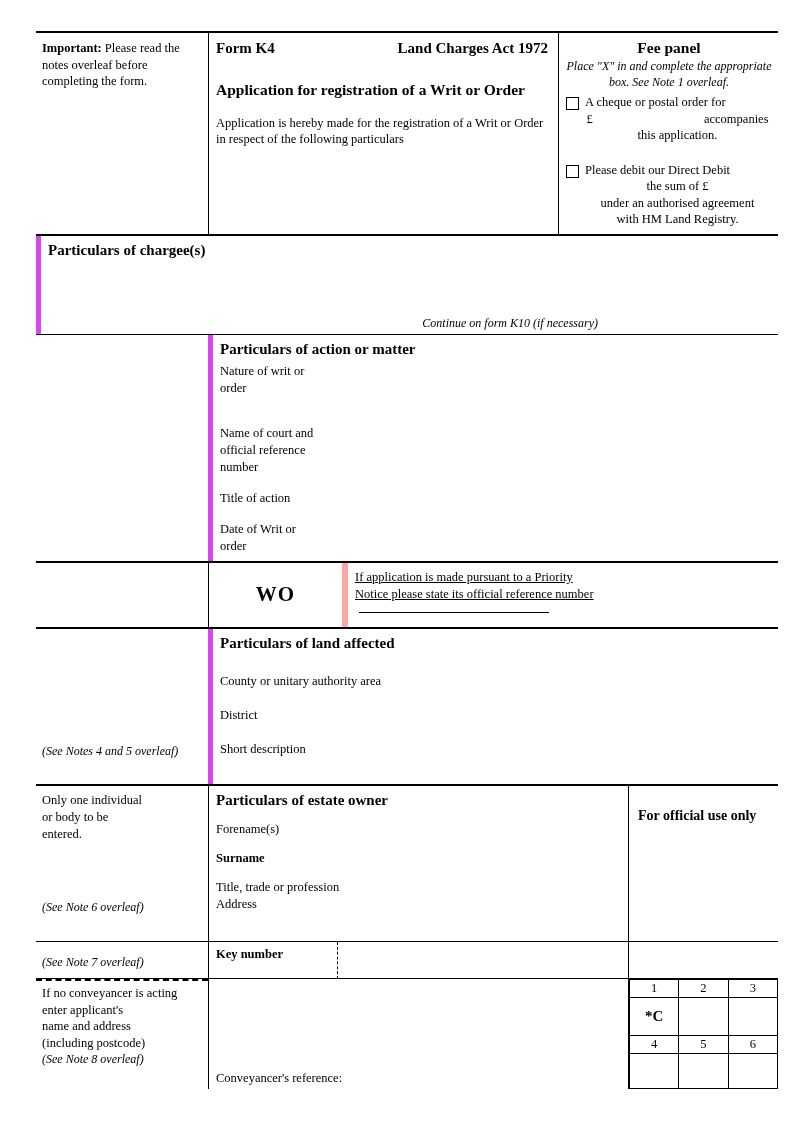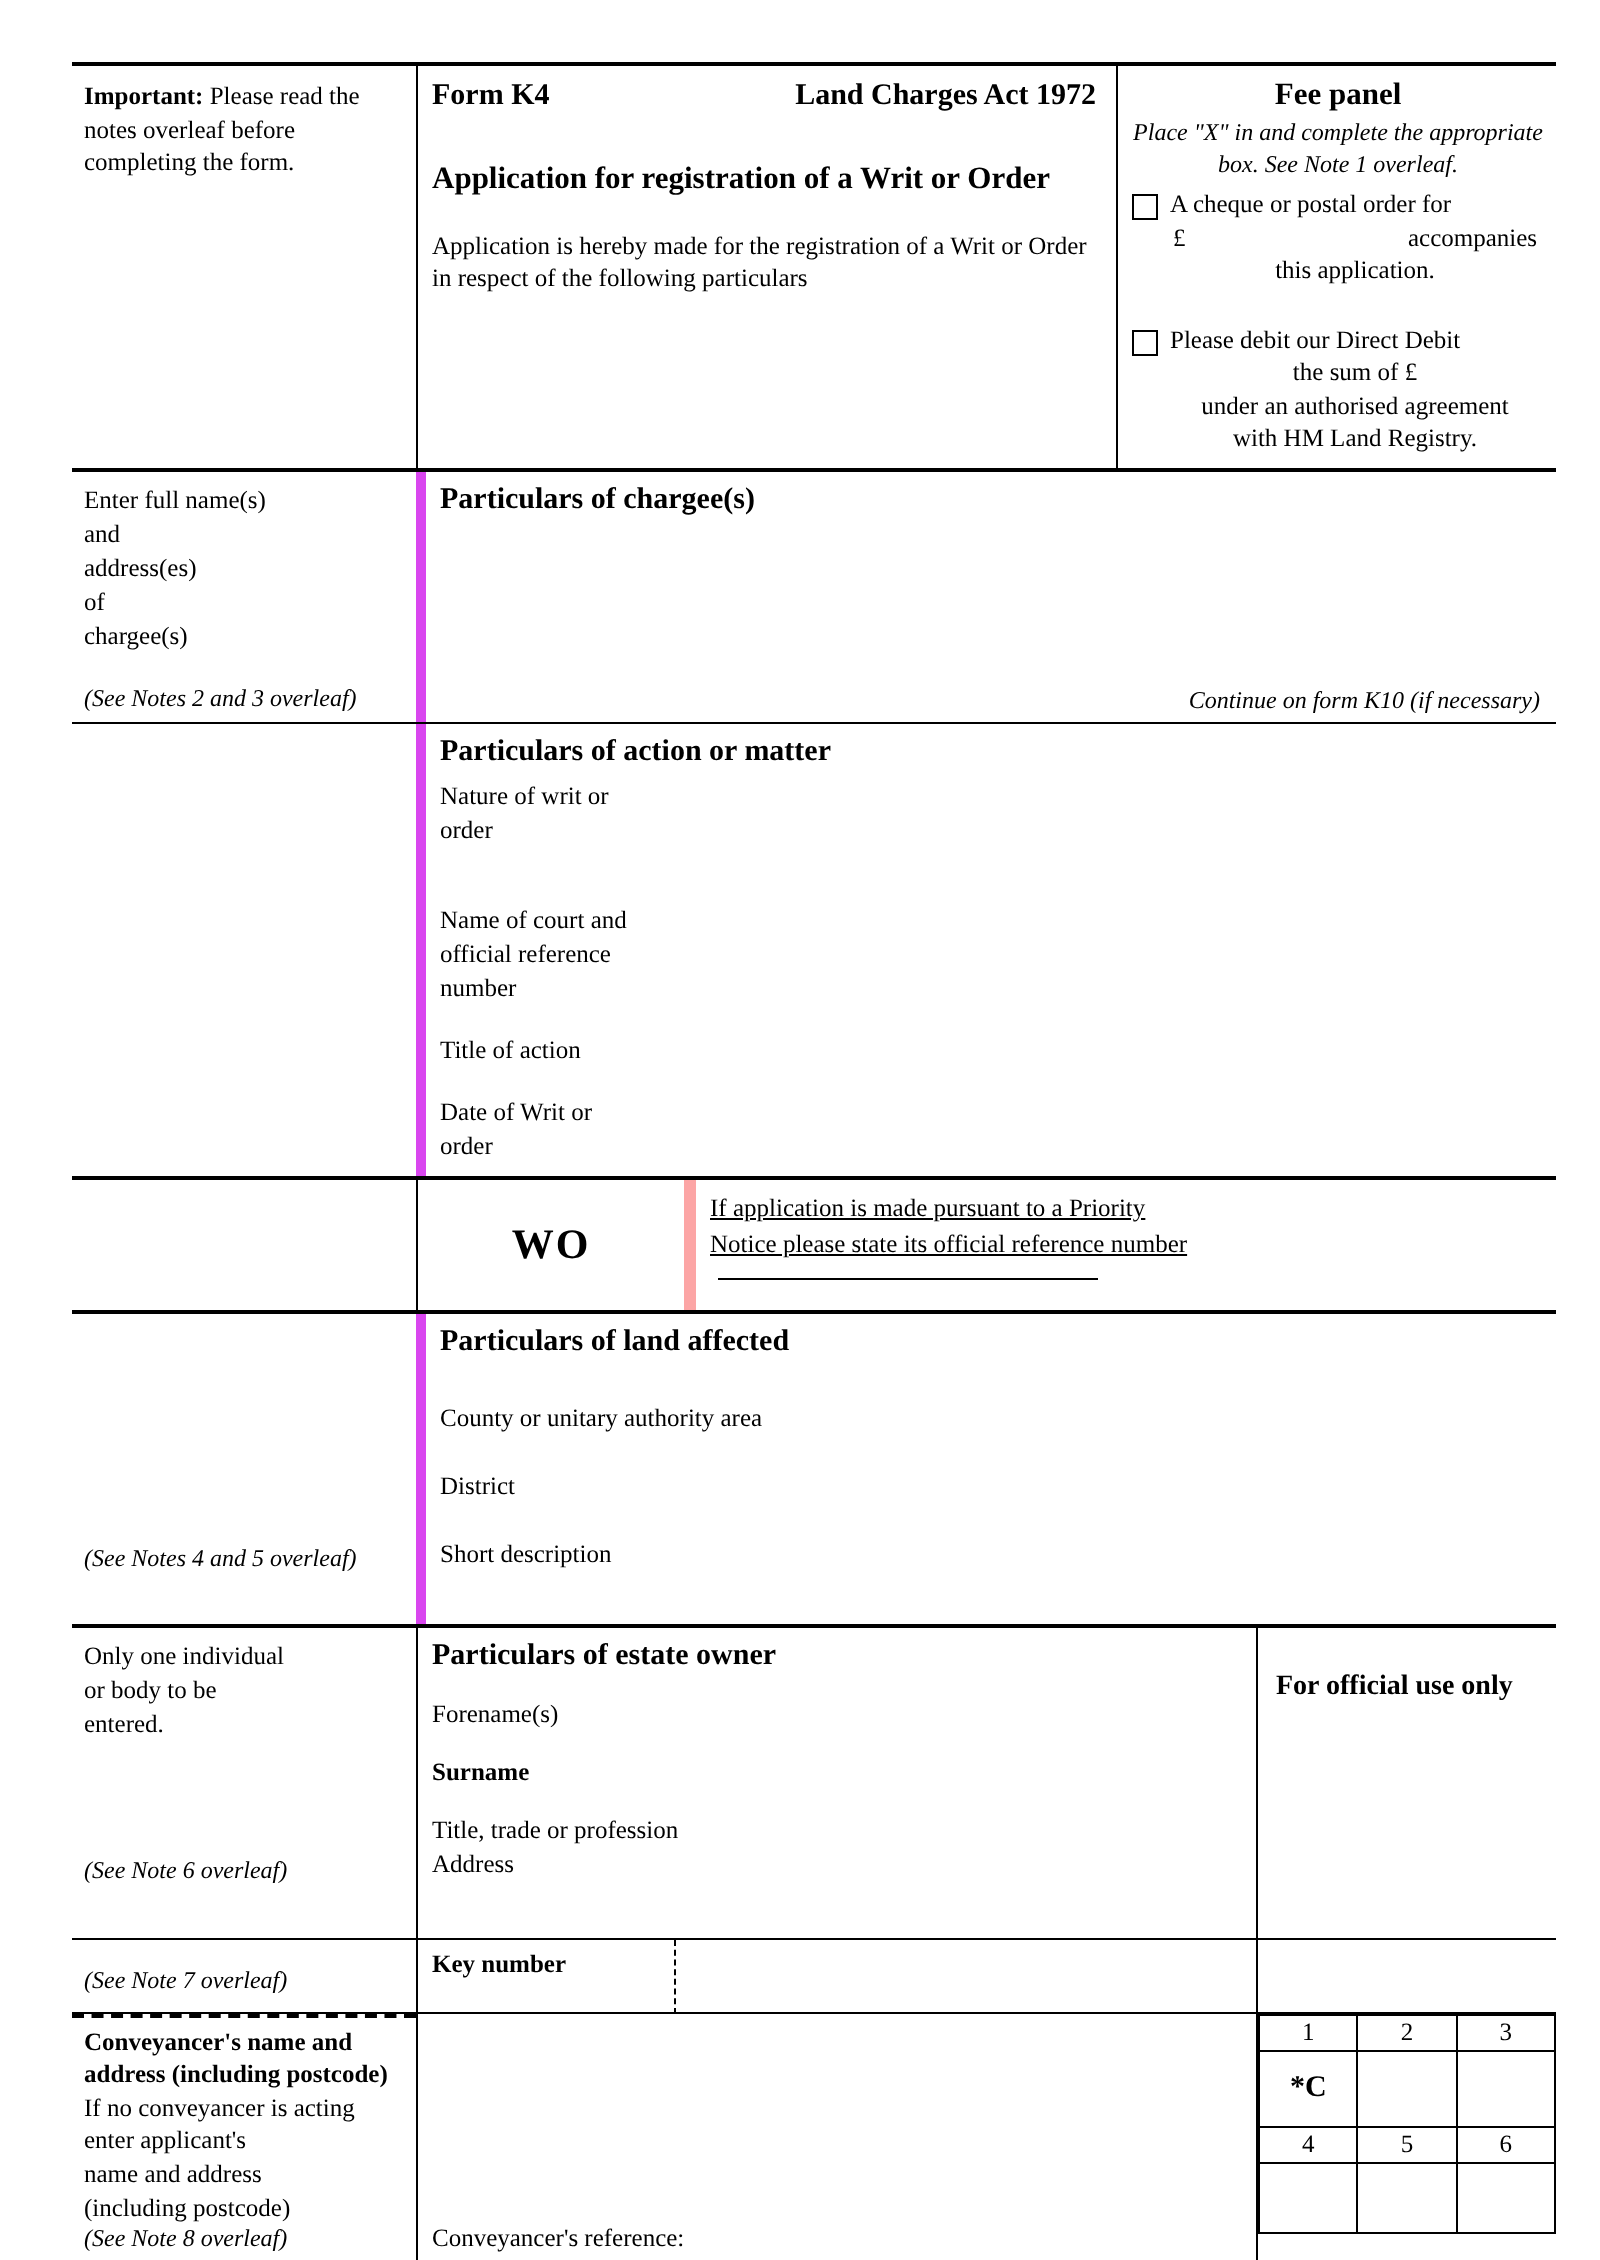--- a/index.html
+++ b/index.html
@@ -307,28 +307,20 @@
           <span class="checkbox"></span>
           <span>Please debit our Direct Debit</span>
         </div>
         <div class="indent1">the sum of £</div>
         <div class="indent1">under an authorised agreement</div>
         <div class="indent1">with HM Land Registry.</div>
       </div>
     </div>
 
     <div class="brow thickline">
-      <div class="bleft">
-        <div>Enter full name(s)</div>
-        <div>and</div>
-        <div>address(es)</div>
-        <div>of</div>
-        <div>chargee(s)</div>
-        <div class="notes" style="margin-top:14px">(See Notes 2 and 3 overleaf)</div>
-      </div>
       <div class="bmain chargee-main">
         <div class="secthead">Particulars of chargee(s)</div>
         <div class="continue">Continue on form K10 (if necessary)</div>
       </div>
     </div>
 
     <div class="brow thinline">
       <div class="bleft">&nbsp;</div>
       <div class="bmain action-main">
         <div class="secthead">Particulars of action or matter</div>
@@ -412,21 +404,20 @@
       <div class="key-main">
         <div class="fieldlabel bold">Key number</div>
         <div style="height:12px"></div>
         <div class="keybox"></div>
       </div>
       <div class="official-blank">&nbsp;</div>
     </div>
 
     <div class="brow" style="border-top:1px solid #000">
       <div class="conv-left dashed-top">
-        <div class="bold">Conveyancer's name and address (including postcode)</div>
         <div>If no conveyancer is acting</div>
         <div>enter applicant's</div>
         <div>name and address</div>
         <div>(including postcode)</div>
         <div class="notes">(See Note 8 overleaf)</div>
       </div>
       <div class="conv-main">
         <div style="height:102px"></div>
         <div class="convref">Conveyancer's reference:</div>
       </div>

